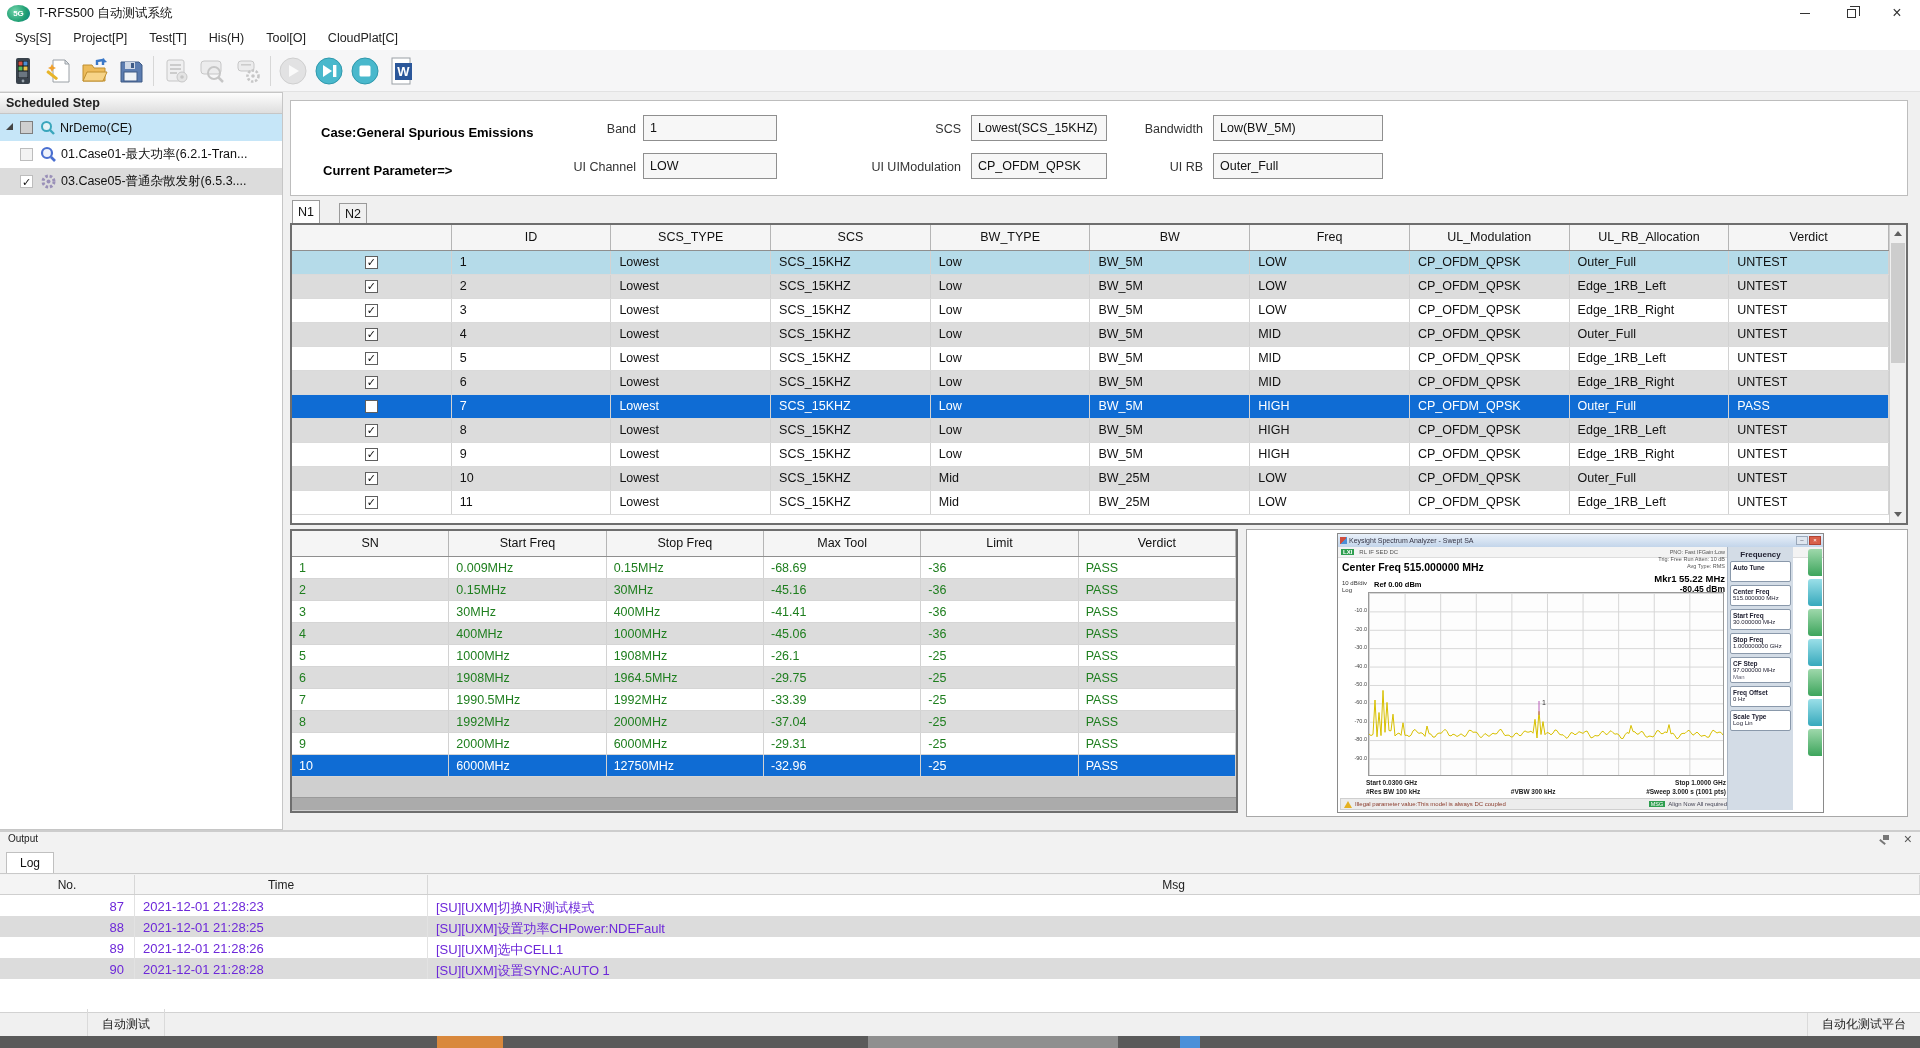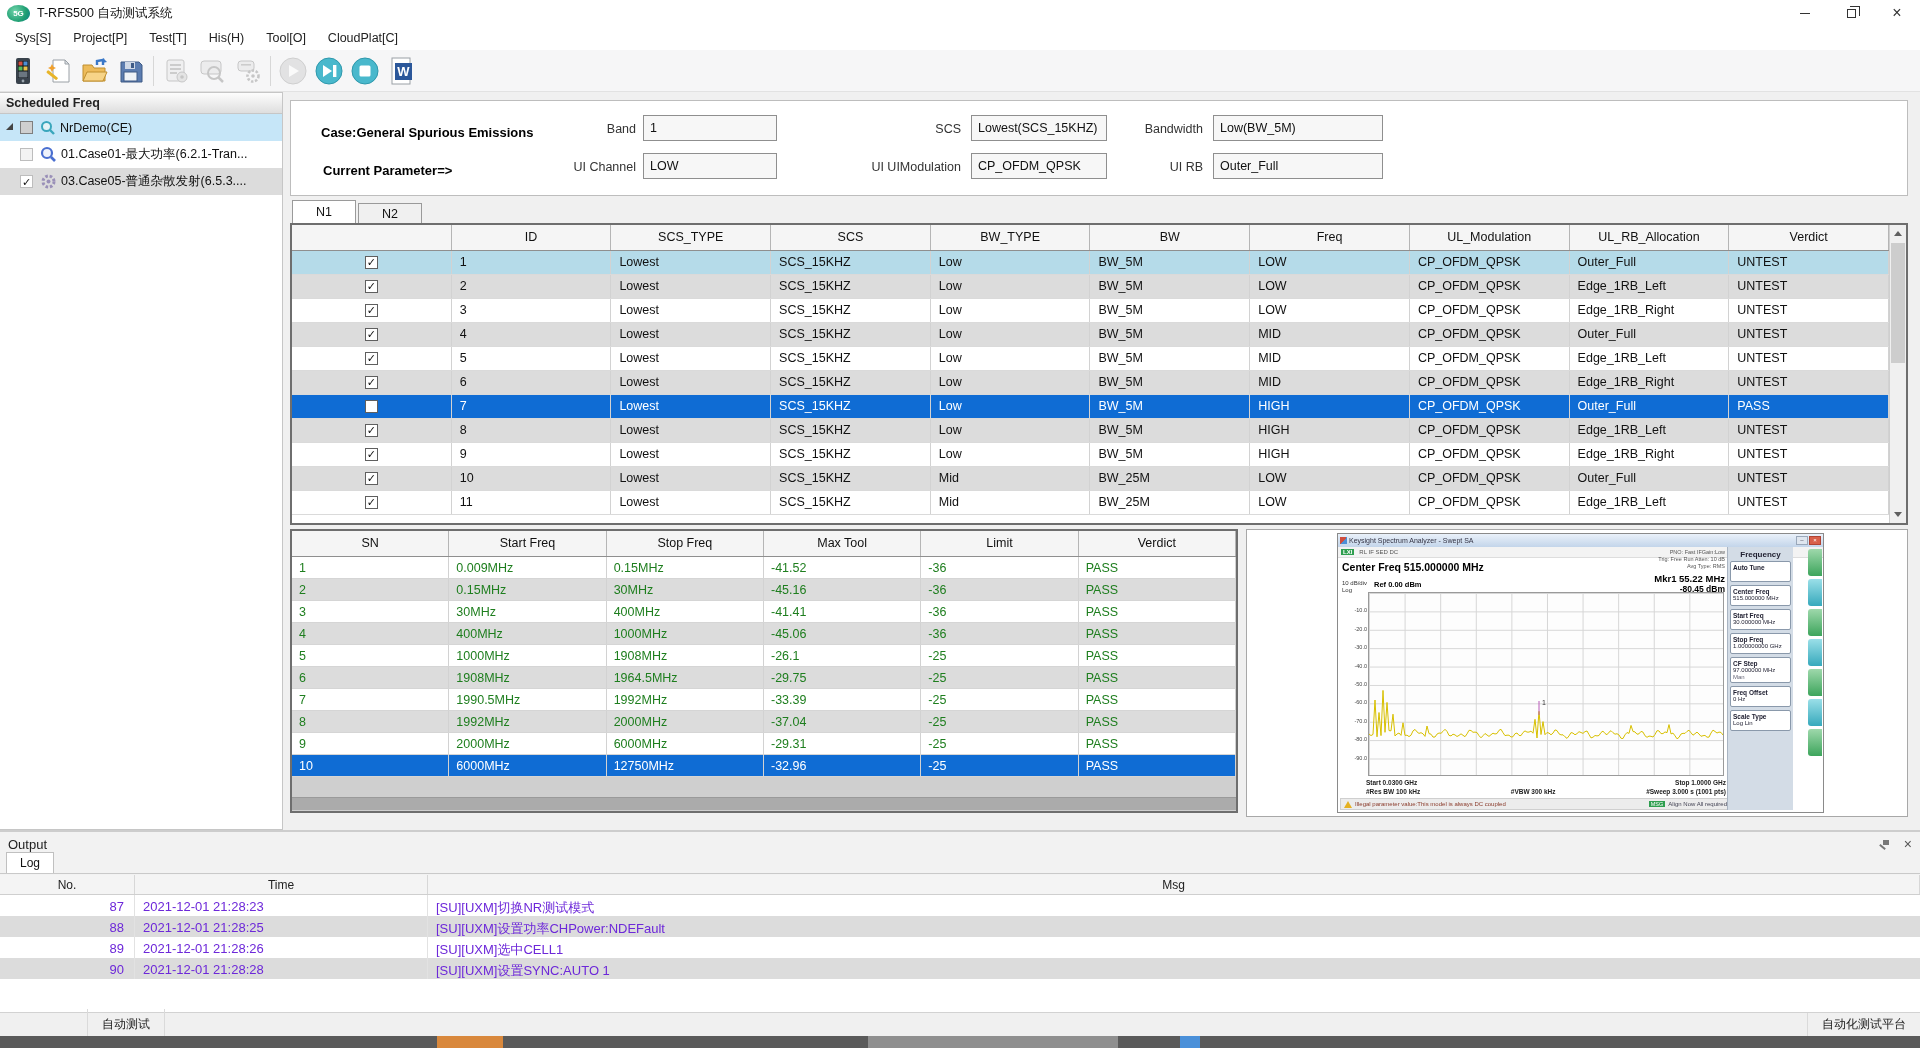--- a/index.html
+++ b/index.html
@@ -39,21 +39,21 @@
 .ticon{margin:0 4px;display:flex}
 
 .main{position:absolute;left:284px;top:92px;right:0;height:738px}
 .param{position:absolute;left:6px;top:8px;right:12px;height:96px;background:#fff;border:1px solid #bdbdbd}
 .p-title{position:absolute;left:30px;top:24px;font-weight:bold;font-size:13px;color:#000}
 .p-cur{position:absolute;left:32px;top:62px;font-weight:bold;font-size:13px;color:#000}
 .p-label{position:absolute;font-size:12.5px;color:#333;text-align:right}
 .p-field{position:absolute;height:26px;border:1px solid #8f8f8f;background:#f7f7f7;font-size:12.5px;padding:5px 4px 0 6px;color:#111;overflow:hidden;white-space:nowrap}
 
 .tabs{position:absolute;left:8px;top:108px;height:23px;display:flex;align-items:flex-end}
-.tab{border:1px solid #9a9a9a;border-bottom:none;background:#f0f0f0;padding:3px 23px 0;font-size:12.5px;height:20px;margin-right:2px}
+.tab{border:1px solid #9a9a9a;border-bottom:none;background:#f0f0f0;padding:3px 5px 0;font-size:12.5px;height:20px;margin-right:19px}
 .tab.active{background:#fff;height:23px;padding-top:4px}
 
 .mgrid{position:absolute;left:6px;top:131px;right:12px;height:302px;background:#fff;border:2px solid #6e6e6e}
 .g-body{position:absolute;left:0;top:0;right:17px;bottom:0;overflow:hidden}
 .g-head{display:grid;grid-template-columns:repeat(10,1fr);height:26px;background:#f5f5f5;border-bottom:1px solid #8f8f8f}
 .g-hcell{text-align:center;padding-top:5px;font-size:12.5px;color:#111;border-right:1px solid #b5b5b5;overflow:hidden}
 .g-row{display:grid;grid-template-columns:repeat(10,1fr);height:24px;border-bottom:1px solid #dadada;background:#fff}
 .g-row.hl{background:#b5dbe9}
 .g-row.alt{background:#dcdcdc}
 .g-row.sel{background:#0f6cd4;color:#fff}
@@ -104,21 +104,21 @@
 .sa-menu{position:absolute;right:30px;top:13px;width:66px;bottom:2px;background:#d3dce6;border-left:1px solid #a9b4c2;padding:2px 2px}
 .sa-menu-title{font-size:8px;font-weight:bold;text-align:center;color:#223;margin:1px 0 2px}
 .sa-btn{background:#fff;border:1px solid #8a99ab;border-radius:2px;margin-bottom:3px;padding:2px 2px 1px;font-size:6px;line-height:7px;color:#223;min-height:21px}
 .sa-btn b{display:block;font-size:6.5px}
 .sa-btn i{font-style:normal;color:#667}
 .sa-tabs{position:absolute;right:0;top:13px;width:16px;bottom:2px;padding:2px 1px;display:flex;flex-direction:column;gap:3px}
 .sa-stab{flex:0 0 27px;border-radius:3px 0 0 3px;background:linear-gradient(#9ed8ab,#3da55c)}
 .sa-stab.t2{background:linear-gradient(#9adfe8,#37a9bc)}
 
 .output{position:absolute;left:0;top:830px;right:0;height:182px;background:#f2f2f2;border-top:2px solid #cdcdcd}
-.out-title{height:20px;display:flex;align-items:flex-end;padding:1px 8px 0;font-size:13px;color:#222}
+.out-title{height:20px;display:flex;align-items:flex-start;padding:1px 8px 0;font-size:10px;color:#222}
 .out-icons{margin-left:auto;display:flex;gap:14px;align-items:center}
 .pin{position:relative;width:12px;height:12px}
 .pin::before{content:"";position:absolute;left:5px;top:1px;width:6px;height:5px;background:#777}
 .pin::after{content:"";position:absolute;left:1px;top:7px;width:7px;height:2px;background:#777;transform:rotate(40deg)}
 .xic::before{content:"×";font-size:14px;color:#555;line-height:12px}
 .out-tabs{height:22px;display:flex;align-items:flex-end;padding-left:6px;border-bottom:1px solid #c9c9c9;background:#f2f2f2}
 .out-tab{background:#fff;border:1px solid #c0c0c0;border-bottom:none;padding:3px 13px 0;height:21px;font-size:12px}
 .lgrid{position:absolute;left:0;top:43px;right:0;bottom:0;background:#fff}
 .l-head{display:grid;grid-template-columns:135px 293px 1fr;height:20px;background:#f4f4f4;border-bottom:1px solid #cfcfcf}
 .l-hcell{text-align:center;font-size:12px;color:#222;padding-top:3px;border-right:1px solid #d7d7d7}
@@ -252,21 +252,21 @@
     <span class="tb">
       <svg width="28" height="30">
           <rect x="5" y="2" width="18" height="26" fill="#fff" stroke="#9aa0a6"></rect>
           <rect x="8" y="7" width="17" height="17" fill="#2b579a"></rect>
           <text x="16.5" y="20" text-anchor="middle" font-size="13" font-weight="bold" fill="#fff" font-family="Liberation Sans, sans-serif">W</text>
         </svg>
     </span>
   </div>
 
   <div class="sidebar">
-    <div class="side-head">Scheduled Freq</div>
+    <div class="side-head">Scheduled Step</div>
     <div class="tnode sel">
       <span class="texp"></span>
       <span class="tcheck partial"></span>
       <span class="ticon">
           <svg width="16" height="16">
             <circle cx="6.5" cy="6.5" r="4.5" fill="#e4f2f6" stroke="#3aa6bc" stroke-width="2"></circle>
             <line x1="10" y1="10" x2="14" y2="14" stroke="#3aa6bc" stroke-width="2.4"></line>
           </svg>
         </span>
       <span>NrDemo(CE)</span>
@@ -510,21 +510,21 @@
           <div class="g-hcell">Stop Freq</div>
           <div class="g-hcell">Max Tool</div>
           <div class="g-hcell">Limit</div>
           <div class="g-hcell">Verdict</div>
         </div>
       <div id="rgRows">
           <div class="r-row ">
             <div class="r-cell">1</div>
             <div class="r-cell">0.009MHz</div>
             <div class="r-cell">0.15MHz</div>
-            <div class="r-cell">-41.52</div>
+            <div class="r-cell">-68.69</div>
             <div class="r-cell">-36</div>
             <div class="r-cell">PASS</div>
           </div>
           <div class="r-row alt">
             <div class="r-cell">2</div>
             <div class="r-cell">0.15MHz</div>
             <div class="r-cell">30MHz</div>
             <div class="r-cell">-45.16</div>
             <div class="r-cell">-36</div>
             <div class="r-cell">PASS</div>

